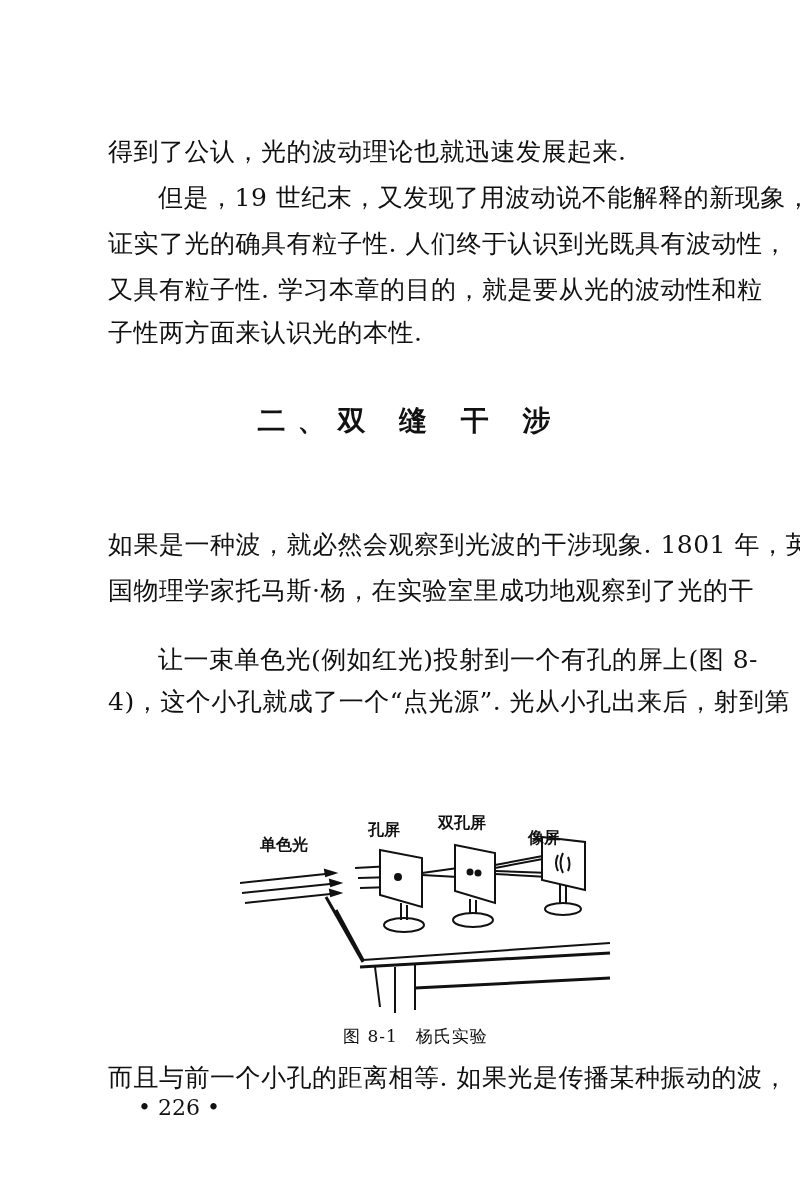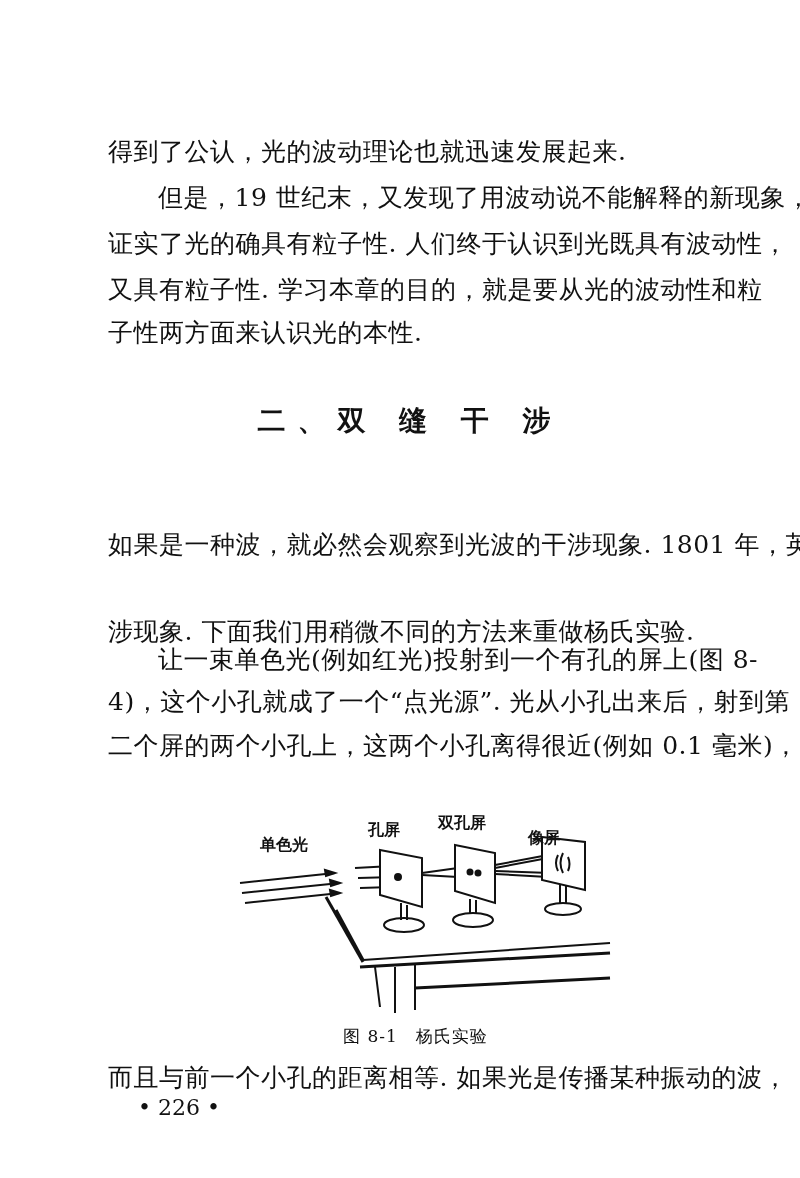--- a/index.html
+++ b/index.html
@@ -32,25 +32,24 @@
   <div class="line" style="top:137px;">得到了公认，光的波动理论也就迅速发展起来.</div>
 
   <div class="line indent" style="top:183px;">但是，19 世纪末，又发现了用波动说不能解释的新现象，</div>
   <div class="line" style="top:229px;">证实了光的确具有粒子性. 人们终于认识到光既具有波动性，</div>
   <div class="line" style="top:318px;">子性两方面来认识光的本性.</div>
   <div class="line" style="top:275px;">又具有粒子性. 学习本章的目的，就是要从光的波动性和粒</div>
 
   <div class="heading">二、双 缝 干 涉</div>
 
   <div class="line" style="top:530px;">如果是一种波，就必然会观察到光波的干涉现象. 1801 年，英</div>
-  <div class="line" style="top:617px;">涉现象. 下面我们用稍微不同的方法来重做杨氏实验.</div>
+  <div class="line" style="top:576px;">国物理学家托马斯·杨，在实验室里成功地观察到了光的干</div>
 
   <div class="line indent" style="top:645px;">让一束单色光(例如红光)投射到一个有孔的屏上(图 8-</div>
   <div class="line" style="top:687px;">4)，这个小孔就成了一个“点光源”. 光从小孔出来后，射到第</div>
-  <div class="line" style="top:731px;">二个屏的两个小孔上，这两个小孔离得很近(例如 0.1 毫米)，</div>
 
   <div class="figure">
     <svg width="420" height="225" viewBox="0 0 420 225" fill="none" stroke="#111" stroke-width="2">
 
       <line x1="10" y1="88" x2="105" y2="78"></line>
       <line x1="12" y1="98" x2="110" y2="88"></line>
       <line x1="15" y1="108" x2="110" y2="98"></line>
       <polygon points="105,78 95,75 96,81" fill="#111"></polygon>
       <polygon points="110,88 100,85 101,91" fill="#111"></polygon>
       <polygon points="110,98 100,95 101,101" fill="#111"></polygon>

